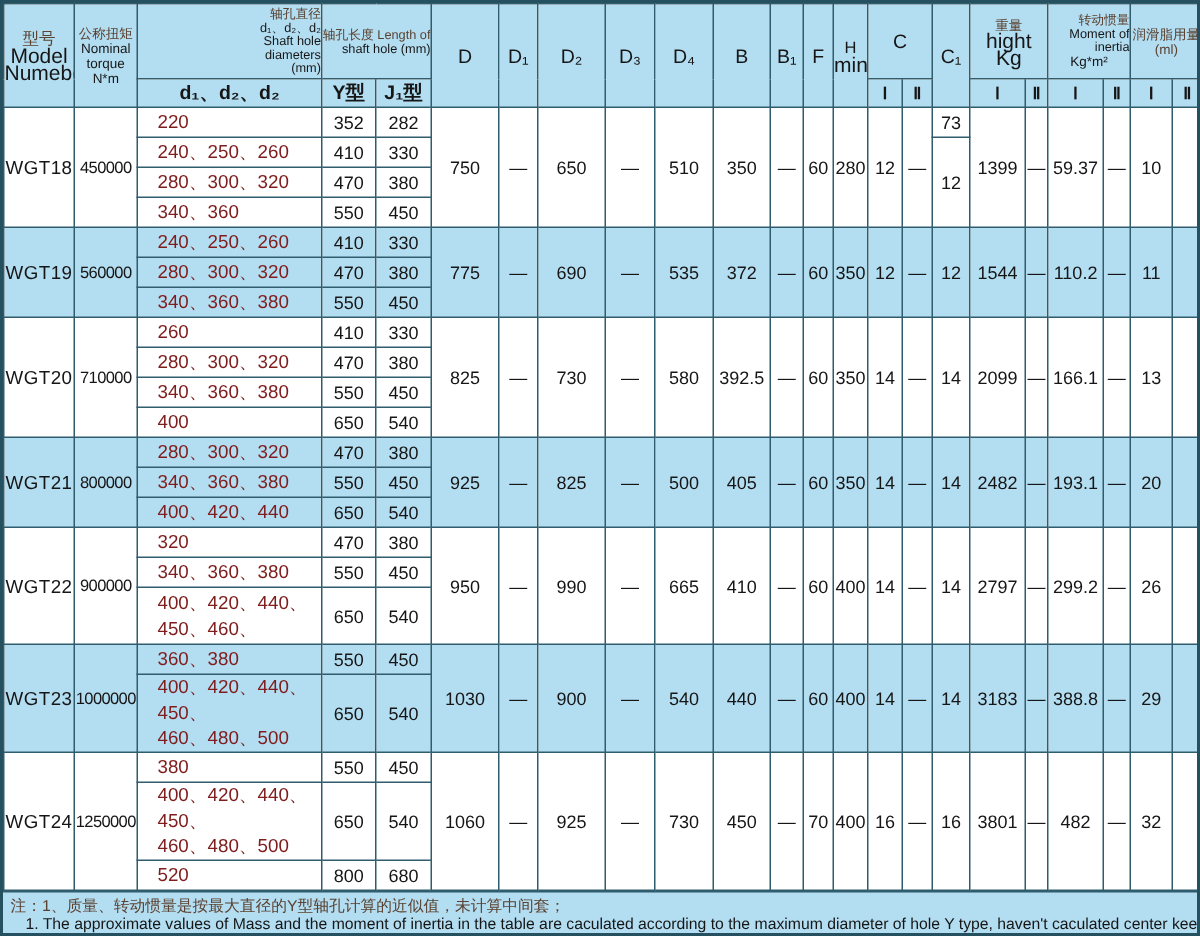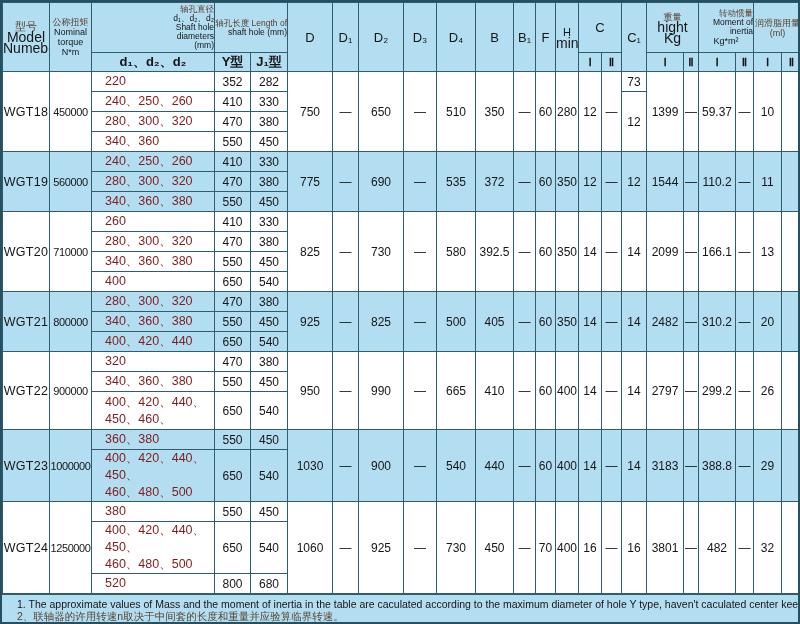--- a/index.html
+++ b/index.html
@@ -280,21 +280,21 @@
           <td rowspan="3" class="num">500</td>
           <td rowspan="3" class="num">405</td>
           <td rowspan="3" class="num">—</td>
           <td rowspan="3" class="num">60</td>
           <td rowspan="3" class="num">350</td>
           <td rowspan="3" class="num">14</td>
           <td rowspan="3" class="num">—</td>
           <td rowspan="3" class="num">14</td>
           <td rowspan="3" class="num">2482</td>
           <td rowspan="3" class="num">—</td>
-          <td rowspan="3" class="num">310.2</td>
+          <td rowspan="3" class="num">193.1</td>
           <td rowspan="3" class="num">—</td>
           <td rowspan="3" class="num">20</td>
           <td rowspan="3" class="num"></td>
         </tr>
         <tr style="height: 20px;">
           <td class="bore">340、360、380</td>
           <td class="num">550</td>
           <td class="num">450</td>
         </tr>
         <tr style="height: 20px;">
@@ -407,16 +407,17 @@
           <td class="num">540</td>
         </tr>
         <tr style="height: 20px;">
           <td class="bore">520</td>
           <td class="num">800</td>
           <td class="num">680</td>
         </tr>
       </tbody>
     </table>
   <div class="notes" id="notes">
+      <div class="note-line cn">注：1、质量、转动惯量是按最大直径的Y型轴孔计算的近似值，未计算中间套；</div>
       <div class="note-line en pad">1. The approximate values of Mass and the moment of inertia in the table are caculated according to the maximum diameter of hole Y type, haven't caculated center keelson</div>
       <div class="note-line cn pad">2、联轴器的许用转速n取决于中间套的长度和重量并应验算临界转速。</div>
     </div>
 </div>
 
 </body></html>

